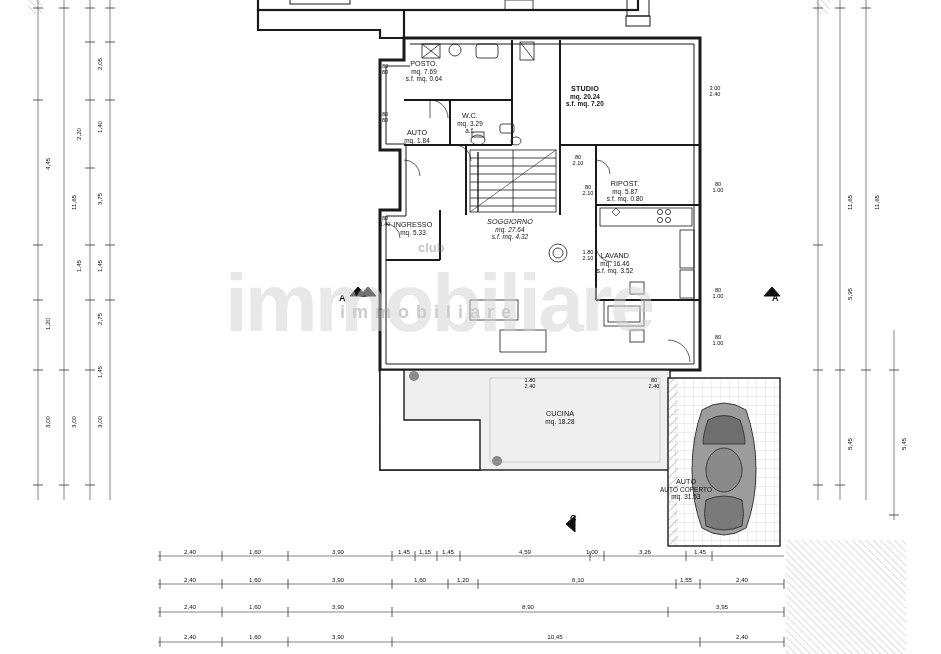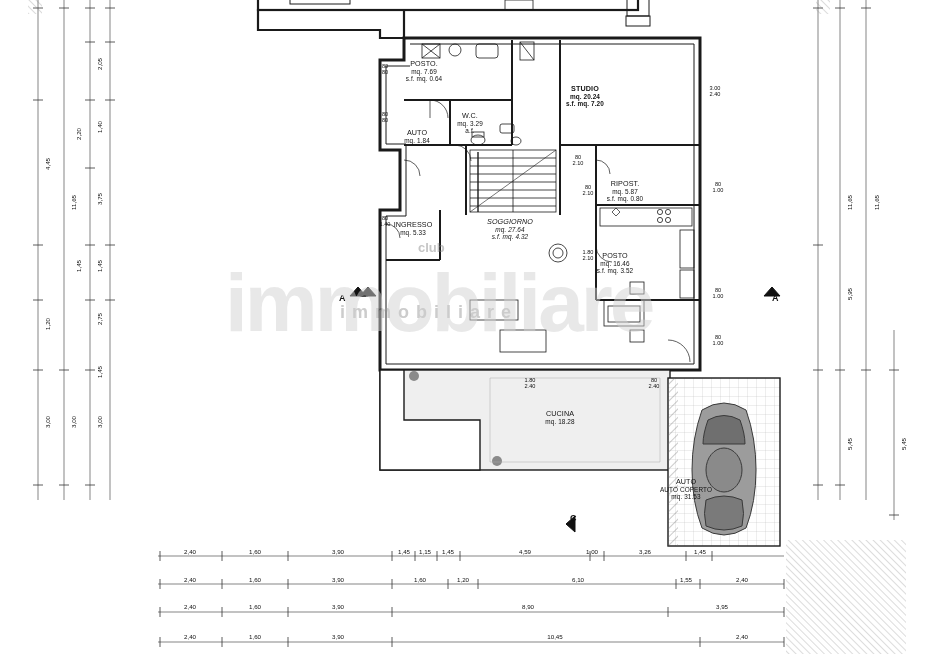--- a/index.html
+++ b/index.html
@@ -350,21 +350,21 @@
 </svg>
 
 <div id="labels">
     <div class="room-label" style="left: 384px; top: 60px; width: 80px;"><span class="nm">POSTO.</span><span class="ln">mq. 7.69</span><span class="ln">s.f. mq. 0.64</span></div>
     <div class="room-label" style="left: 430px; top: 112px; width: 80px;"><span class="nm">W.C.</span><span class="ln">mq. 3.29</span><span class="ln">a.f.</span></div>
     <div class="room-label" style="left: 377px; top: 129px; width: 80px;"><span class="nm">AUTO</span><span class="ln">mq. 1.84</span></div>
     <div class="room-label" style="left: 545px; top: 85px; width: 80px; font-weight: bold;"><span class="nm">STUDIO</span><span class="ln">mq. 20.24</span><span class="ln">s.f. mq. 7.20</span></div>
     <div class="room-label" style="left: 585px; top: 180px; width: 80px;"><span class="nm">RIPOST.</span><span class="ln">mq. 5.87</span><span class="ln">s.f. mq. 0.80</span></div>
     <div class="room-label" style="left: 373px; top: 221px; width: 80px;"><span class="nm">INGRESSO</span><span class="ln">mq. 5.33</span></div>
     <div class="room-label" style="left: 470px; top: 218px; width: 80px; font-style: italic;"><span class="nm">SOGGIORNO</span><span class="ln">mq. 27.64</span><span class="ln">s.f. mq. 4.32</span></div>
-    <div class="room-label" style="left: 575px; top: 252px; width: 80px;"><span class="nm">POSTO</span><span class="ln">mq. 16.46</span><span class="ln">s.f. mq. 3.52</span></div>
+    <div class="room-label" style="left: 575px; top: 252px; width: 80px;"><span class="nm">LAVAND</span><span class="ln">mq. 16.46</span><span class="ln">s.f. mq. 3.52</span></div>
     <div class="room-label" style="left: 520px; top: 410px; width: 80px;"><span class="nm">CUCINA</span><span class="ln">mq. 18.28</span></div>
     <div class="room-label" style="left: 646px; top: 478px; width: 80px;"><span class="nm">AUTO</span><span class="ln">AUTO COPERTO</span><span class="ln">mq. 31.53</span></div>
     <div class="opening" style="left: 371px; top: 64px; width: 28px;">80
 80</div>
     <div class="opening" style="left: 371px; top: 112px; width: 28px;">80
 80</div>
     <div class="opening" style="left: 371px; top: 216px; width: 28px;">80
 1.40</div>
     <div class="opening" style="left: 701px; top: 86px; width: 28px;">3.00
 2.40</div>

